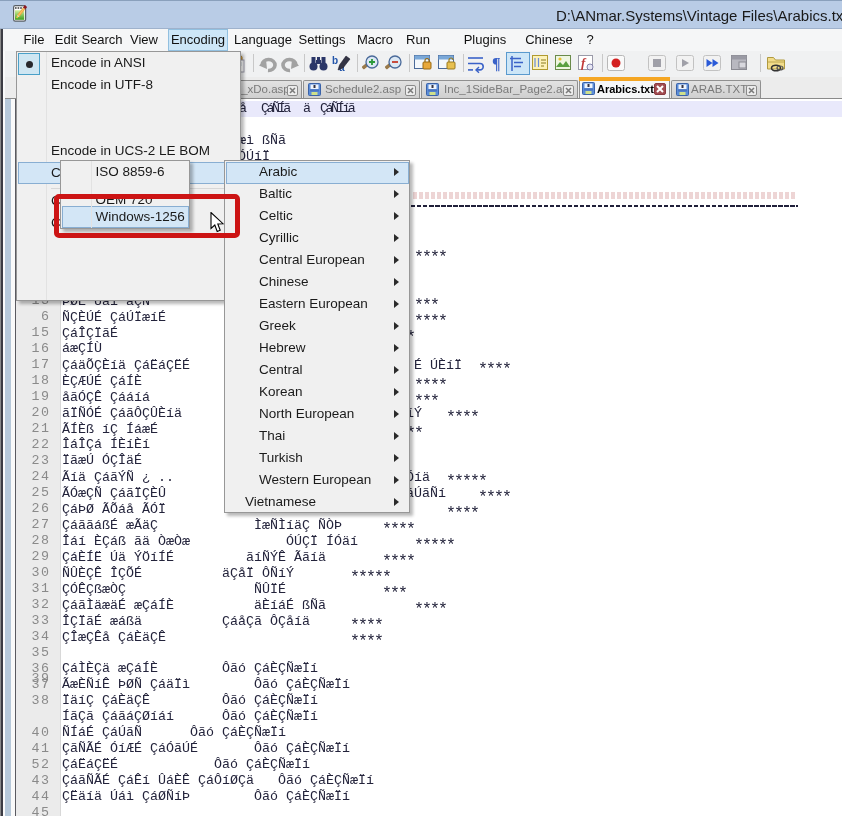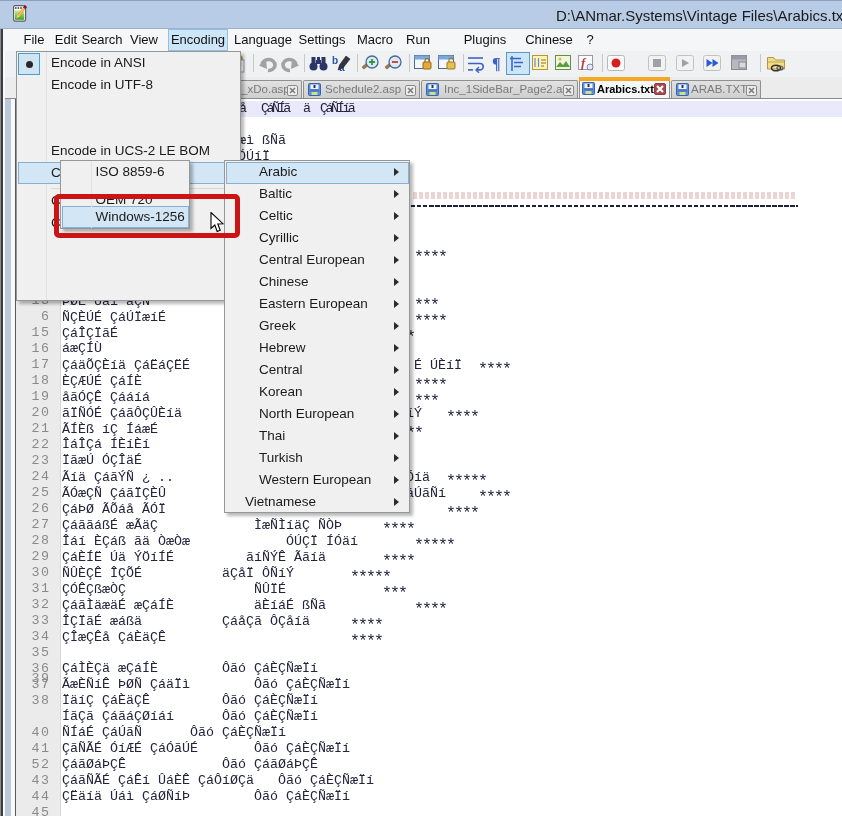--- a/index.html
+++ b/index.html
@@ -364,21 +364,21 @@
 <div class="tl" style="top:581px">ÇÓÊÇßæÒÇ                ÑÛÏÉ            <span class="st">***</span></div>
 <div class="tl" style="top:597px">ÇáãÌäæäÉ æÇáÍÈ          äÈíáÉ ßÑã           <span class="st">****</span></div>
 <div class="tl" style="top:613px">ÎÇÏãÉ æáßä          ÇáåÇã ÔÇåíä     <span class="st">****</span></div>
 <div class="tl" style="top:629px">ÇÎæÇÊå ÇáÈäÇÊ                       <span class="st">****</span></div>
 <div class="tl" style="top:661px">ÇáÌÈÇä æÇáÍÈ        Ôãó ÇáÈÇÑæÏí</div>
 <div class="tl" style="top:677px">ÃæÈÑíÊ ÞØÑ ÇáäÏì        Ôãó ÇáÈÇÑæÏí</div>
 <div class="tl" style="top:693px">ÏäíÇ ÇáÈäÇÊ         Ôãó ÇáÈÇÑæÏí</div>
 <div class="tl" style="top:709px">ÍãÇã ÇáãáÇØíáí      Ôãó ÇáÈÇÑæÏí</div>
 <div class="tl" style="top:725px">ÑÍáÉ ÇáÚãÑ      Ôãó ÇáÈÇÑæÏí</div>
 <div class="tl" style="top:741px">ÇãÑÃÉ ÓíÆÉ ÇáÓãÚÉ       Ôãó ÇáÈÇÑæÏí</div>
-<div class="tl" style="top:757px">ÇáãØáÞÇÊ            Ôãó ÇáãØáÞÇÊ</div>
+<div class="tl" style="top:757px">ÇáËáÇËÉ            Ôãó ÇáÈÇÑæÏí</div>
 <div class="tl" style="top:773px">ÇáãÑÃÉ ÇáÊí ÛáÈÊ ÇáÔíØÇä   Ôãó ÇáÈÇÑæÏí</div>
 <div class="tl" style="top:789px">ÇËäíä Úáì ÇáØÑíÞ        Ôãó ÇáÈÇÑæÏí</div>
 
 <div class="menu" style="left:16px;top:51px;width:224.5px;height:250px;z-index:10">
 <div style="position:absolute;left:29px;top:0;width:1px;height:248px;background:#e2e2e2"></div>
 <div class="hlrow" style="left:1px;top:110px;width:221px;height:22px"></div>
 <div class="mi" style="top:0px">Encode in ANSI</div>
 <div class="mi" style="top:22px">Encode in UTF-8</div>
 <div class="mi" style="top:88px">Encode in UCS-2 LE BOM</div>
 <div class="mi" style="top:110px">Character sets</div>

